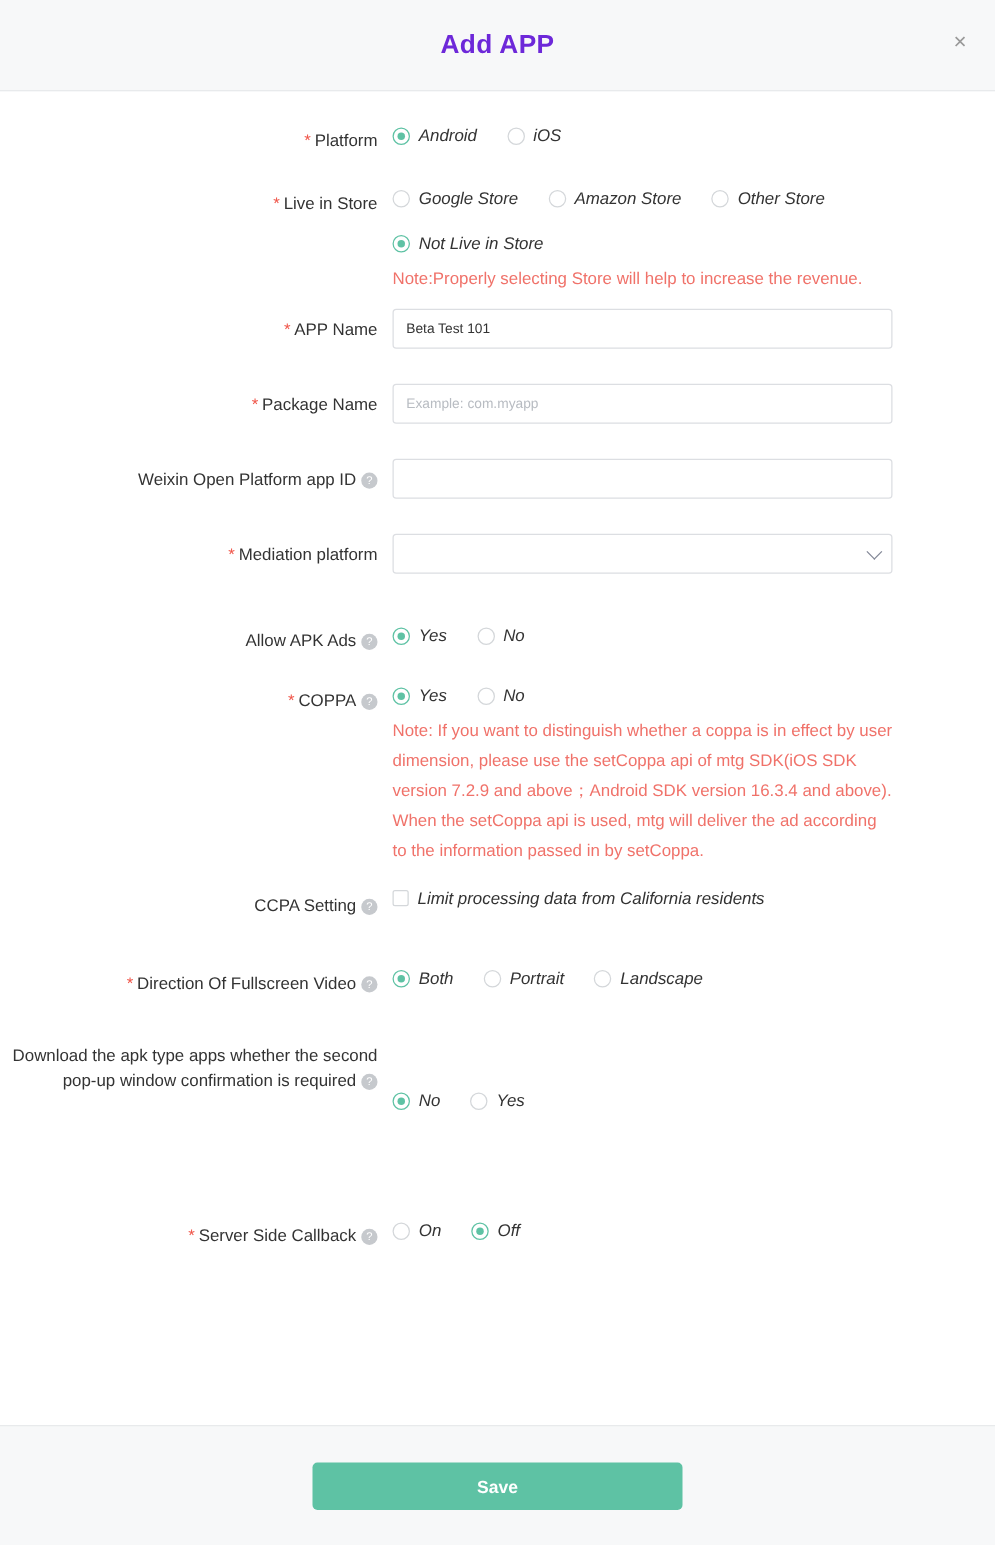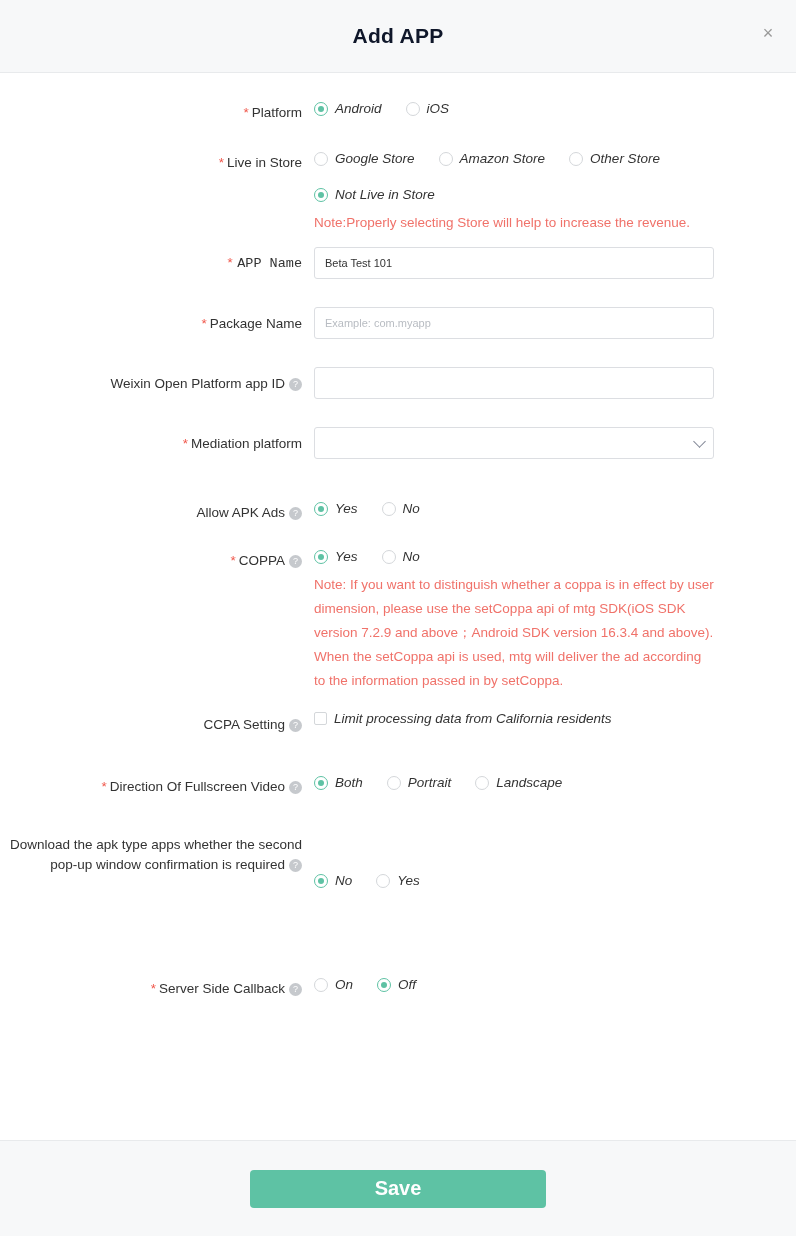--- a/index.html
+++ b/index.html
@@ -27,21 +27,21 @@
     border-bottom: 1px solid #e8eaec;
     display: flex;
     align-items: center;
     justify-content: center;
     position: relative;
     flex: 0 0 auto;
   }
   .dlg-title {
     font-size: 21px;
     font-weight: bold;
-    color: #0f172a;
+    color: #6d28d9;
     letter-spacing: 0.3px;
   }
   .dlg-close {
     position: absolute;
     right: 16px;
     top: 22px;
     width: 24px;
     height: 24px;
     line-height: 22px;
     text-align: center;
@@ -214,21 +214,21 @@
     align-items: center;
     justify-content: center;
   }
   .save-btn {
     width: 296px;
     height: 38px;
     background: #5ec2a4;
     border: none;
     border-radius: 4px;
     color: #fff;
-    font-size: 20px;
+    font-size: 14px;
     font-weight: bold;
     cursor: pointer;
     font-family: "Liberation Sans", sans-serif;
   }
 </style>
 </head>
 <body>
 
 <div class="dialog">
 
@@ -280,21 +280,21 @@
           <div class="radio-item checked">
             <span class="radio-dot"></span>
             <span>Not Live in Store</span>
           </div>
         </div>
         <div class="note">Note:Properly selecting Store will help to increase the revenue.</div>
       </div>
     </div>
 
     <div class="form-row" style="margin-bottom:28px;">
-      <div class="label-col" style="padding-top:7px;font-family:Liberation Mono, monospace;">
+      <div class="label-col" style="padding-top:7px;">
         <span class="req">*</span><span>APP Name</span>
       </div>
       <div class="field-col">
         <input class="text-input" type="text" value="Beta Test 101" style="">
       </div>
     </div>
 
     <div class="form-row" style="margin-bottom:28px;">
       <div class="label-col" style="padding-top:7px;">
         <span class="req">*</span><span>Package Name</span>

